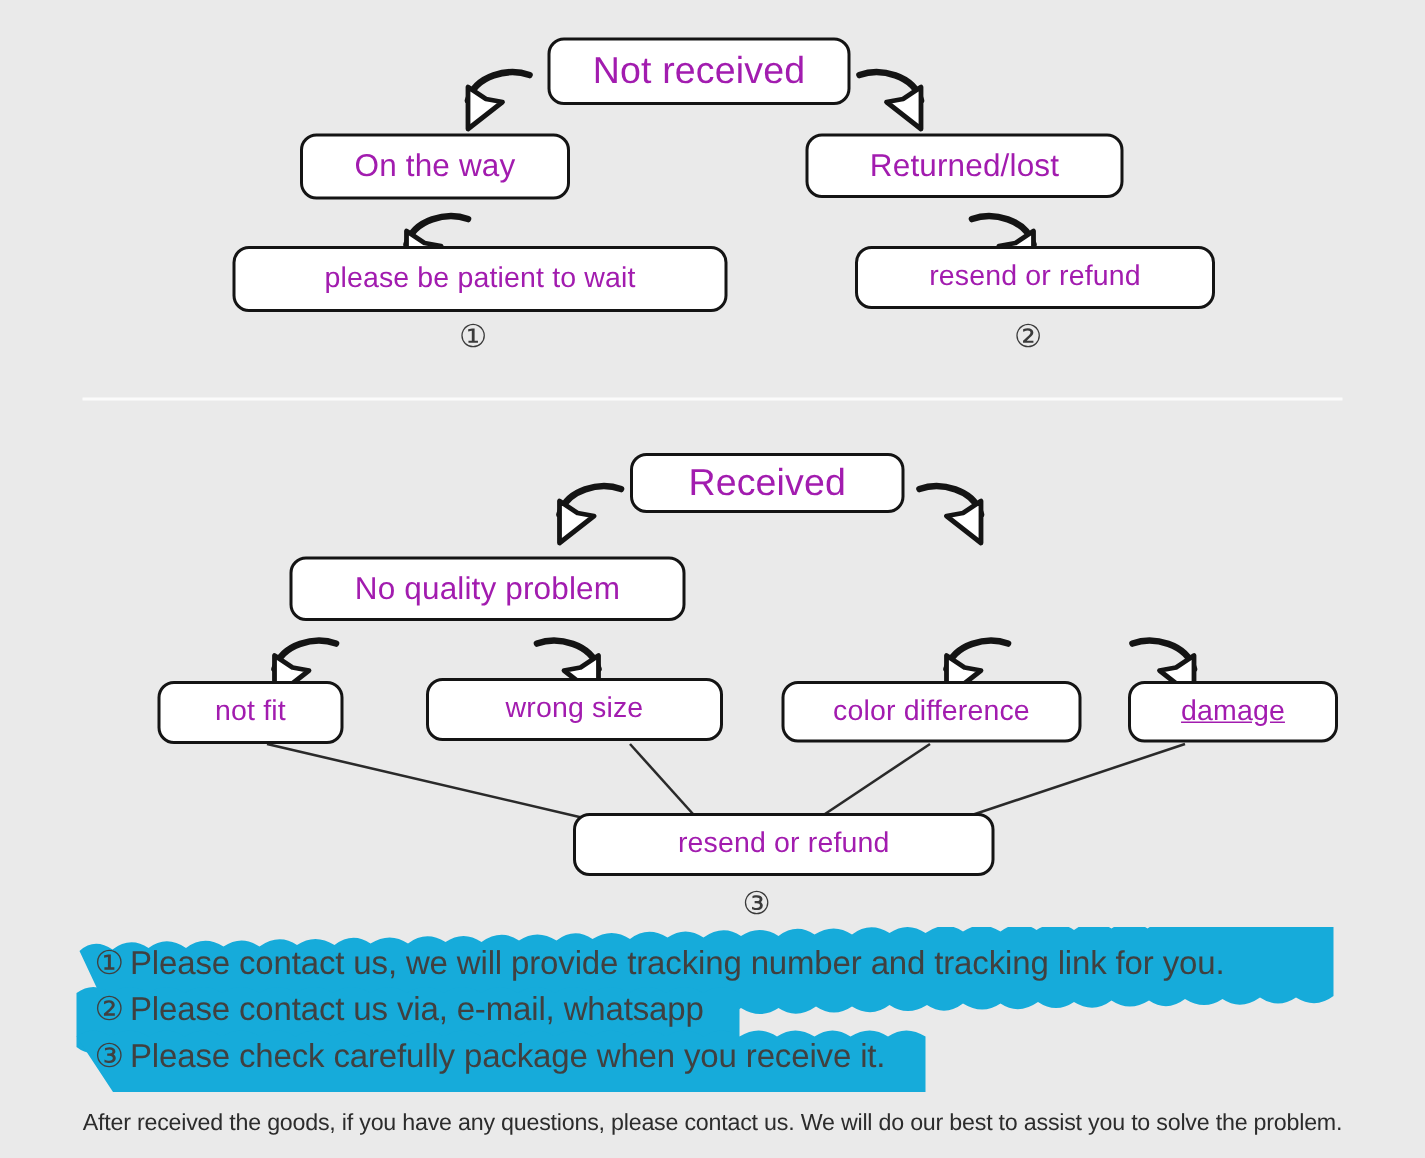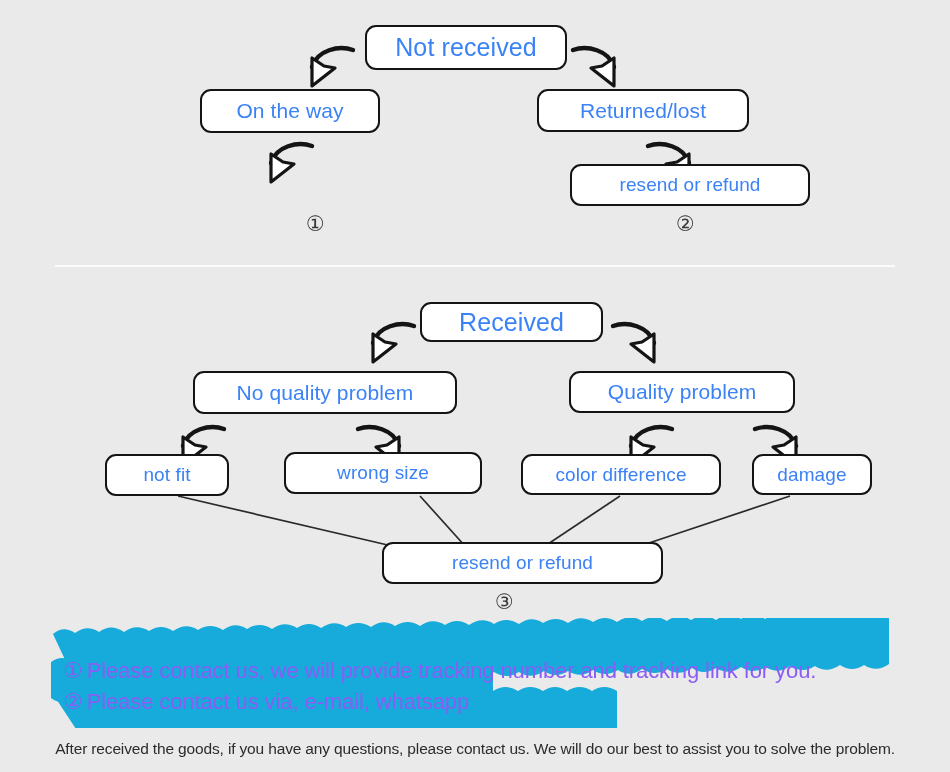--- a/index.html
+++ b/index.html
@@ -18,21 +18,21 @@
     width: 950px;
     height: 772px;
   }
   
   .node {
     position: absolute;
     box-sizing: border-box;
     background: #ffffff;
     border: 2.2px solid #141414;
     border-radius: 11px;
-    color: #3b82f6;
+    color: #a21caf;
     display: flex;
     align-items: center;
     justify-content: center;
     text-align: center;
     white-space: nowrap;
     letter-spacing: 0.1px;
     z-index: 3;
   }
   .node.big   { font-size: 25px; }
   .node.mid   { font-size: 21px; }
@@ -81,25 +81,24 @@
   #notes svg.blob {
     position: absolute;
     left: 0;
     top: 0;
     width: 870px;
     height: 110px;
   }
   .note-line {
     position: absolute;
     left: 18px;
-    color: #8b5cf6;
+    color: #404040;
     font-size: 22px;
     white-space: nowrap;
     letter-spacing: -0.1px;
-    margin-top: 29px;
   }
   .note-line .num {
     font-family: "DejaVu Sans", sans-serif;
     margin-right: 4px;
   }
   .note-1 { top: 11px; }
   .note-2 { top: 42px; }
   .note-3 { top: 73px; }
 
   
@@ -156,40 +155,40 @@
   </svg>
 
   <div class="divider"></div>
 
   <div class="node big" style="left:365px; top:25px; width:202px; height:45px;">Not received</div>
 
   <div class="node mid" style="left:200px; top:89px; width:180px; height:44px;">On the way</div>
 
   <div class="node mid" style="left:537px; top:89px; width:212px; height:43px;text-align:right;">Returned/lost</div>
 
+  <div class="node small" style="left:155px; top:164px; width:330px; height:44px;">please be patient to wait</div>
 
   <div class="node small" style="left:570px; top:164px; width:240px; height:42px;">resend or refund</div>
 
   <div class="marker" style="left:306px; top:212px;">①</div>
 
   <div class="marker" style="left:676px; top:212px;">②</div>
 
   <div class="node big" style="left:420px; top:302px; width:183px; height:40px;">Received</div>
 
   <div class="node mid" style="left:193px; top:371px; width:264px; height:43px;">No quality problem</div>
 
-  <div class="node mid" style="left:569px; top:371px; width:226px; height:42px;">Quality problem</div>
 
   <div class="node small" style="left:105px; top:454px; width:124px; height:42px;">not fit</div>
 
   <div class="node small" style="left:284px; top:452px; width:198px; height:42px;">wrong size</div>
 
   <div class="node small" style="left:521px; top:454px; width:200px; height:41px;">color difference</div>
 
-  <div class="node small" style="left:752px; top:454px; width:120px; height:41px;">damage</div>
+  <div class="node small" style="left:752px; top:454px; width:140px; height:41px;text-decoration:underline;">damage</div>
 
   <div class="node small" style="left:382px; top:542px; width:281px; height:42px;">resend or refund</div>
 
   <div class="marker" style="left:495px; top:590px;">③</div>
 
   <div id="notes">
     <svg class="blob" viewBox="0 0 870 110" preserveAspectRatio="none">
 
       <path d="M8,16 q10,-9 22,-1 q12,-9 24,-1 q12,-9 25,0 q12,-9 25,-1 q12,-8 24,0
                q13,-9 25,-1 q12,-8 25,0 q12,-9 24,-1 q13,-8 25,0 q12,-9 25,-1
@@ -226,17 +225,20 @@
                q-13,8 -25,0 q-12,8 -25,0 q-12,8 -24,0 q-13,8 -25,0 q-12,8 -25,0
                q-12,8 -24,0 q-13,8 -25,0 q-12,8 -23,0 z" fill="#16abda"></path>
     </svg>
 
     <div class="note-line note-1">
       <span class="num">①</span><span>Please contact us, we will provide tracking number and tracking link for you.</span>
     </div>
     <div class="note-line note-2">
       <span class="num">②</span><span>Please contact us via, e-mail, whatsapp</span>
     </div>
+    <div class="note-line note-3">
+      <span class="num">③</span><span>Please check carefully package when you receive it.</span>
+    </div>
   </div>
 
   <div id="footer">After received the goods, if you have any questions, please contact us. We will do our best to assist you to solve the problem.</div>
 
 </div>
 
 </body></html>

